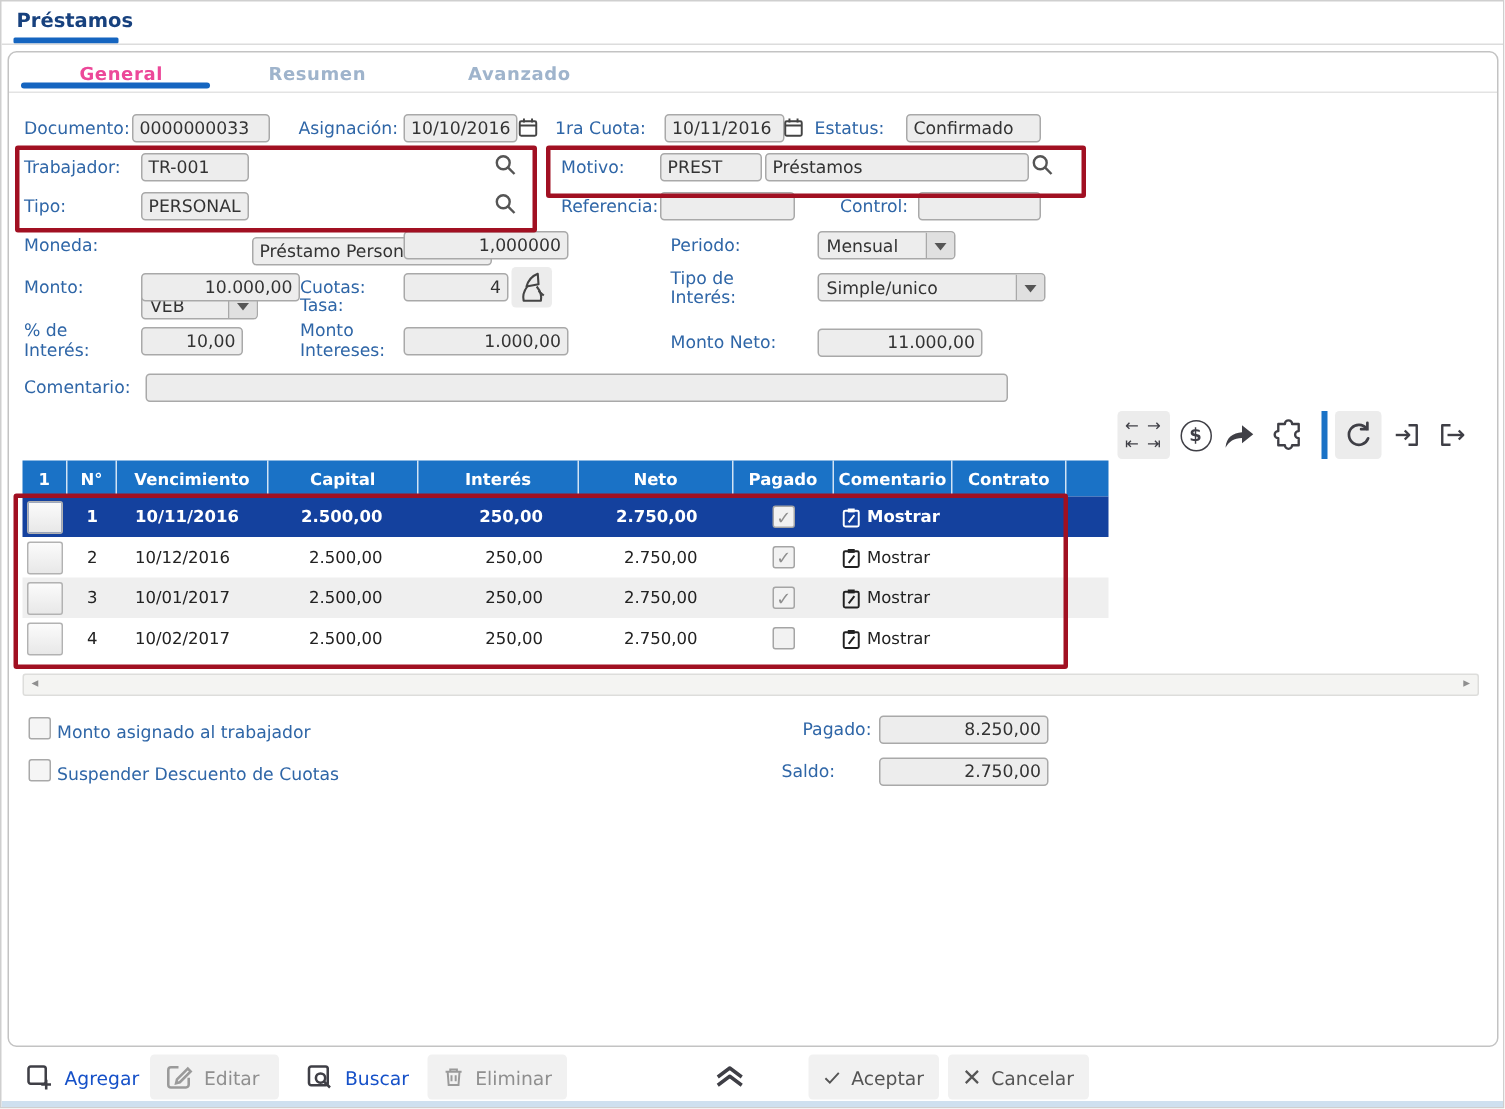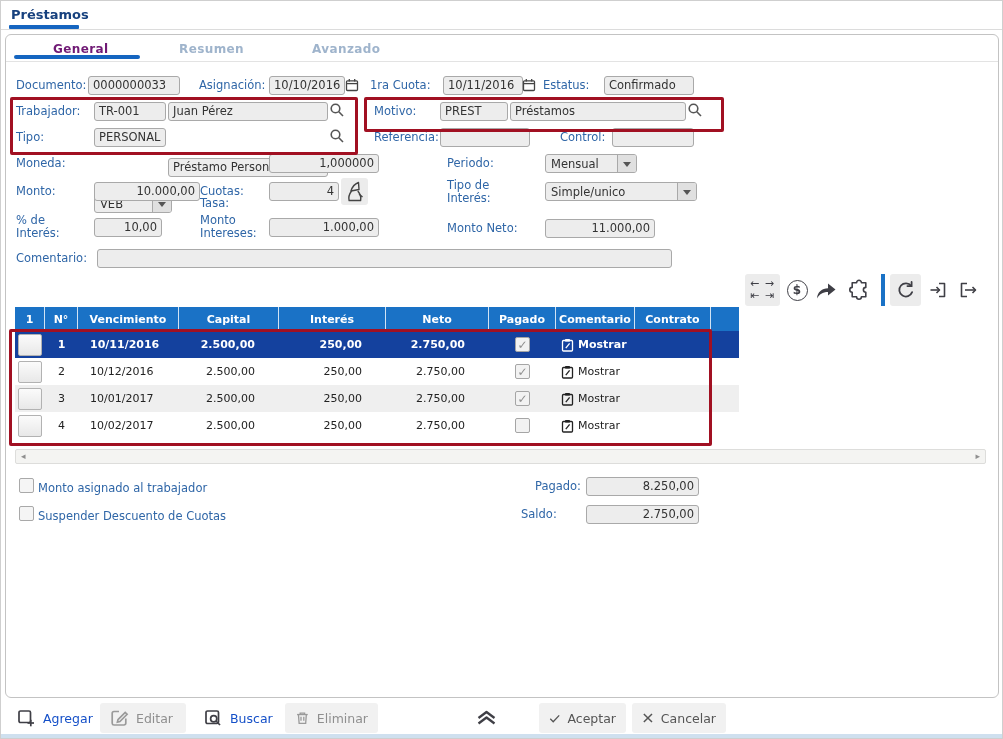--- a/index.html
+++ b/index.html
@@ -8,21 +8,21 @@
           border:1px solid #cfcfcf;box-sizing:border-box;}
   
   .win-title{position:absolute;left:10px;top:6px;font-size:13px;font-weight:bold;color:#17417e;}
   .title-underline{position:absolute;left:8px;top:24px;width:70px;height:4px;background:#1565c0;border-radius:1px;}
   .title-sep{position:absolute;left:0;top:28px;width:1003px;height:1px;background:#dcdcdc;}
   
   .panel{position:absolute;left:4px;top:33px;width:994px;height:664px;background:#fff;
          border:1px solid #c3c3c3;border-radius:6px;box-sizing:border-box;}
   
   .tab{position:absolute;top:7px;font-size:12px;font-weight:bold;letter-spacing:.4px;cursor:default;}
-  .tab.active{color:#701a75;}
+  .tab.active{color:#ec4899;}
   .tab.inactive{color:#9fb4cc;}
   .tab-underline{position:absolute;left:8px;top:20px;width:126px;height:4px;background:#1565c0;border-radius:2px;}
   .tabs-sep{position:absolute;left:0;top:26px;width:992px;height:1px;background:#e3e3e3;}
   
   .lbl{position:absolute;color:#2f66a7;font-size:11.5px;line-height:13px;}
   .inp{position:absolute;height:17px;line-height:17px;background:#ededed;border:1px solid #a9a9a9;
        border-radius:3px;padding:0 4px;color:#333;font-size:11.5px;white-space:nowrap;overflow:hidden;}
   .num{text-align:right;}
   .combo{position:absolute;height:19px;background:#ededed;border:1px solid #a9a9a9;border-radius:3px;
          display:flex;align-items:center;box-sizing:border-box;}
@@ -117,21 +117,20 @@
           <line x1="1.5" y1="5.6" x2="12.5" y2="5.6"></line>
           <line x1="4.3" y1="1" x2="4.3" y2="3.6"></line>
           <line x1="9.7" y1="1" x2="9.7" y2="3.6"></line>
         </svg>
     </div>
     <span class="lbl" style="left:537px;top:44px;">Estatus:</span>
     <div class="inp" style="left:598px;top:41px;width:80px;">Confirmado</div>
 
     <span class="lbl" style="left:10px;top:70px;">Trabajador:</span>
     <div class="inp" style="left:88px;top:67px;width:62px;">TR-001</div>
-    <div class="inp" style="left:162px;top:67px;width:150px;">Juan Pérez</div>
     <div class="icon-btn" style="left:322px;top:66px;width:18px;height:18px;">
       <svg width="16" height="16" viewBox="0 0 16 16" fill="none" stroke="#555" stroke-width="1.6">
           <circle cx="6.5" cy="6.5" r="4.3"></circle>
           <line x1="9.8" y1="9.8" x2="14" y2="14"></line>
         </svg>
     </div>
     <span class="lbl" style="left:10px;top:96px;">Tipo:</span>
     <div class="inp" style="left:88px;top:93px;width:62px;">PERSONAL</div>
     <div class="inp" style="left:162px;top:93px;width:150px;margin-top:30px;">Préstamo Personal</div>
     <div class="icon-btn" style="left:322px;top:92px;width:18px;height:18px;">

